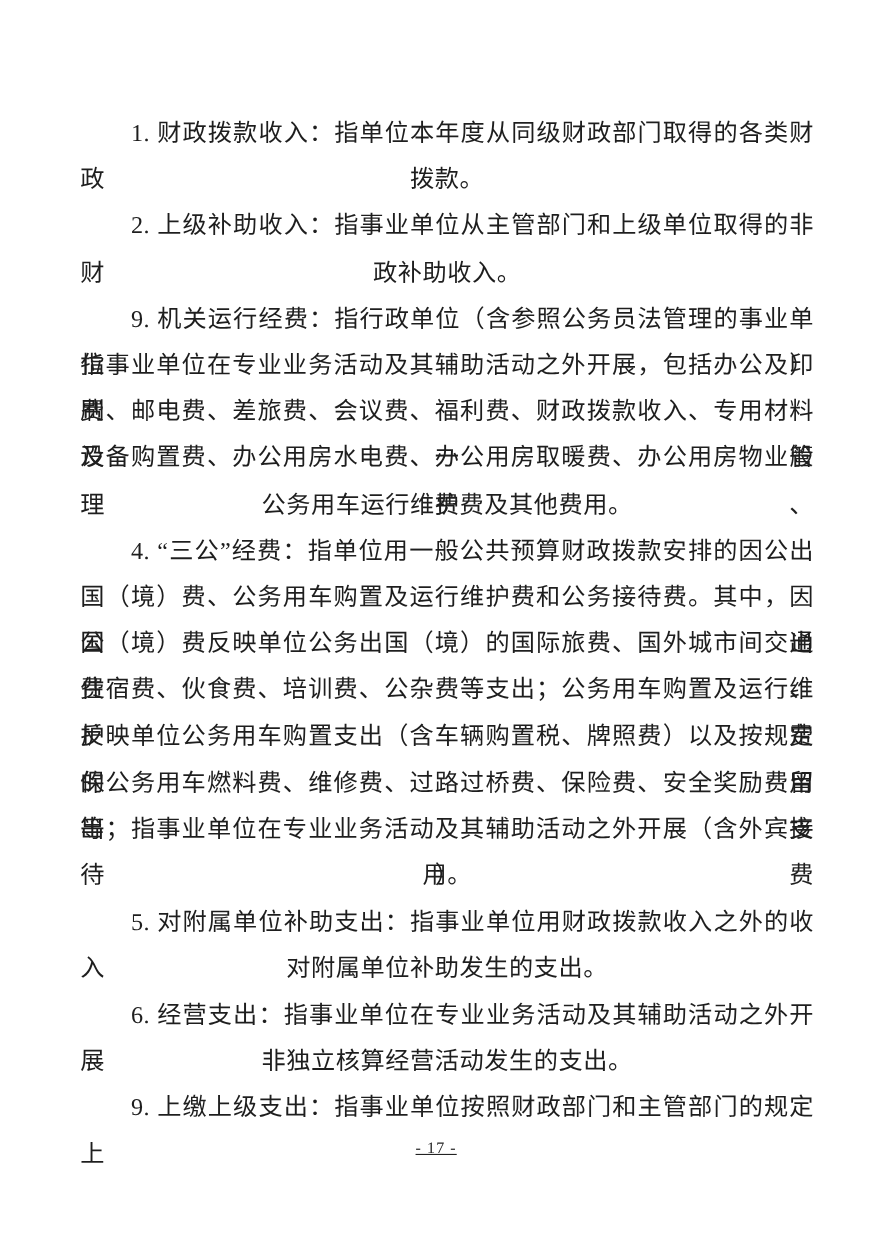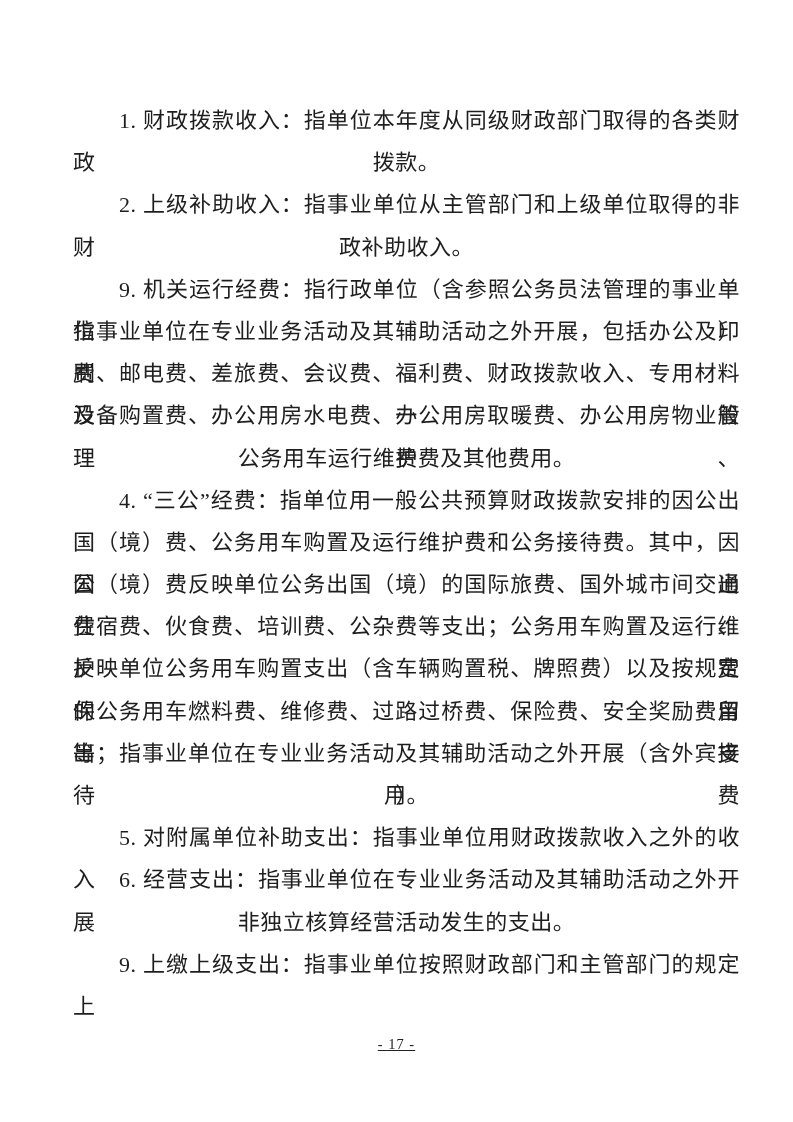--- a/index.html
+++ b/index.html
@@ -81,20 +81,21 @@
         <div class="line full">国（境）费、公务用车购置及运行维护费和公务接待费。其中，因公出</div>
         <div class="line full">国（境）费反映单位公务出国（境）的国际旅费、国外城市间交通费、</div>
         <div class="line full">住宿费、伙食费、培训费、公杂费等支出；公务用车购置及运行维护费</div>
         <div class="line full">反映单位公务用车购置支出（含车辆购置税、牌照费）以及按规定保留</div>
         <div class="line full">的公务用车燃料费、维修费、过路过桥费、保险费、安全奖励费用等支</div>
         <div class="line full">出；指事业单位在专业业务活动及其辅助活动之外开展（含外宾接待）费</div>
         <div class="line">用。</div>
       </div>
       <div class="paragraph">
         <div class="line first full">5. 对附属单位补助支出：指事业单位用财政拨款收入之外的收入</div>
+        <div class="line">对附属单位补助发生的支出。</div>
       </div>
       <div class="paragraph">
         <div class="line first full">6. 经营支出：指事业单位在专业业务活动及其辅助活动之外开展</div>
         <div class="line">非独立核算经营活动发生的支出。</div>
       </div>
       <div class="paragraph">
         <div class="line first full">9. 上缴上级支出：指事业单位按照财政部门和主管部门的规定上</div>
       </div>
     </div>
   <div class="footer">- 17 -</div>

